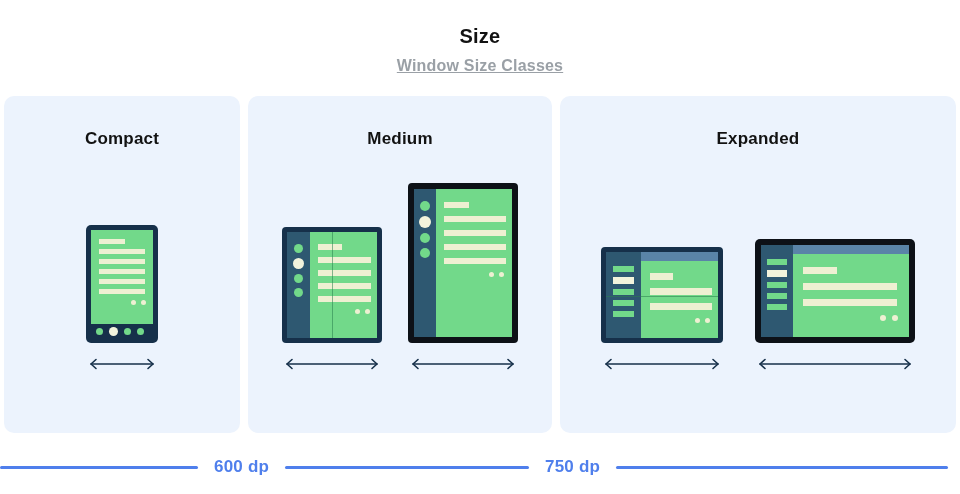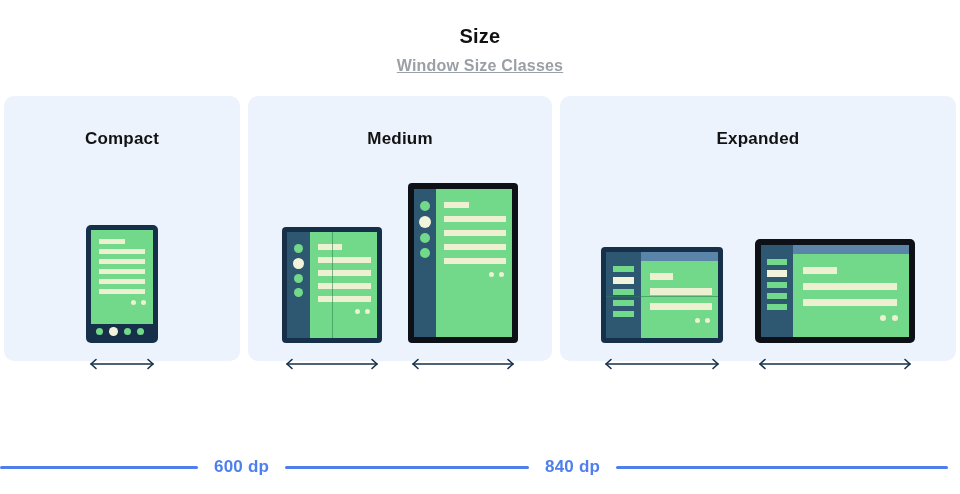--- a/index.html
+++ b/index.html
@@ -51,21 +51,21 @@
   .panels {
     position: absolute;
     top: 96px;
     left: 0;
     width: 960px;
     height: 340px;
   }
   .panel {
     position: absolute;
     top: 0;
-    height: 265px;
+    height: 337px;
     background: #ecf3fd;
     border-radius: 10px;
     box-sizing: border-box;
   }
   .panel-compact  { left: 4px;   width: 236px; }
   .panel-medium   { left: 248px; width: 304px; }
   .panel-expanded { left: 560px; width: 396px; }
 
   .panel-title {
     position: absolute;
@@ -412,17 +412,17 @@
 
       </div>
     </div>
 
   </div>
 
   <div class="scale">
     <div class="scale-line seg-a"></div>
     <div class="scale-label">600 dp</div>
     <div class="scale-line seg-b"></div>
-    <div class="scale-label">840 dp</div>
+    <div class="scale-label">750 dp</div>
     <div class="scale-line seg-d"></div>
   </div>
 
 </div>
 
 </body></html>

